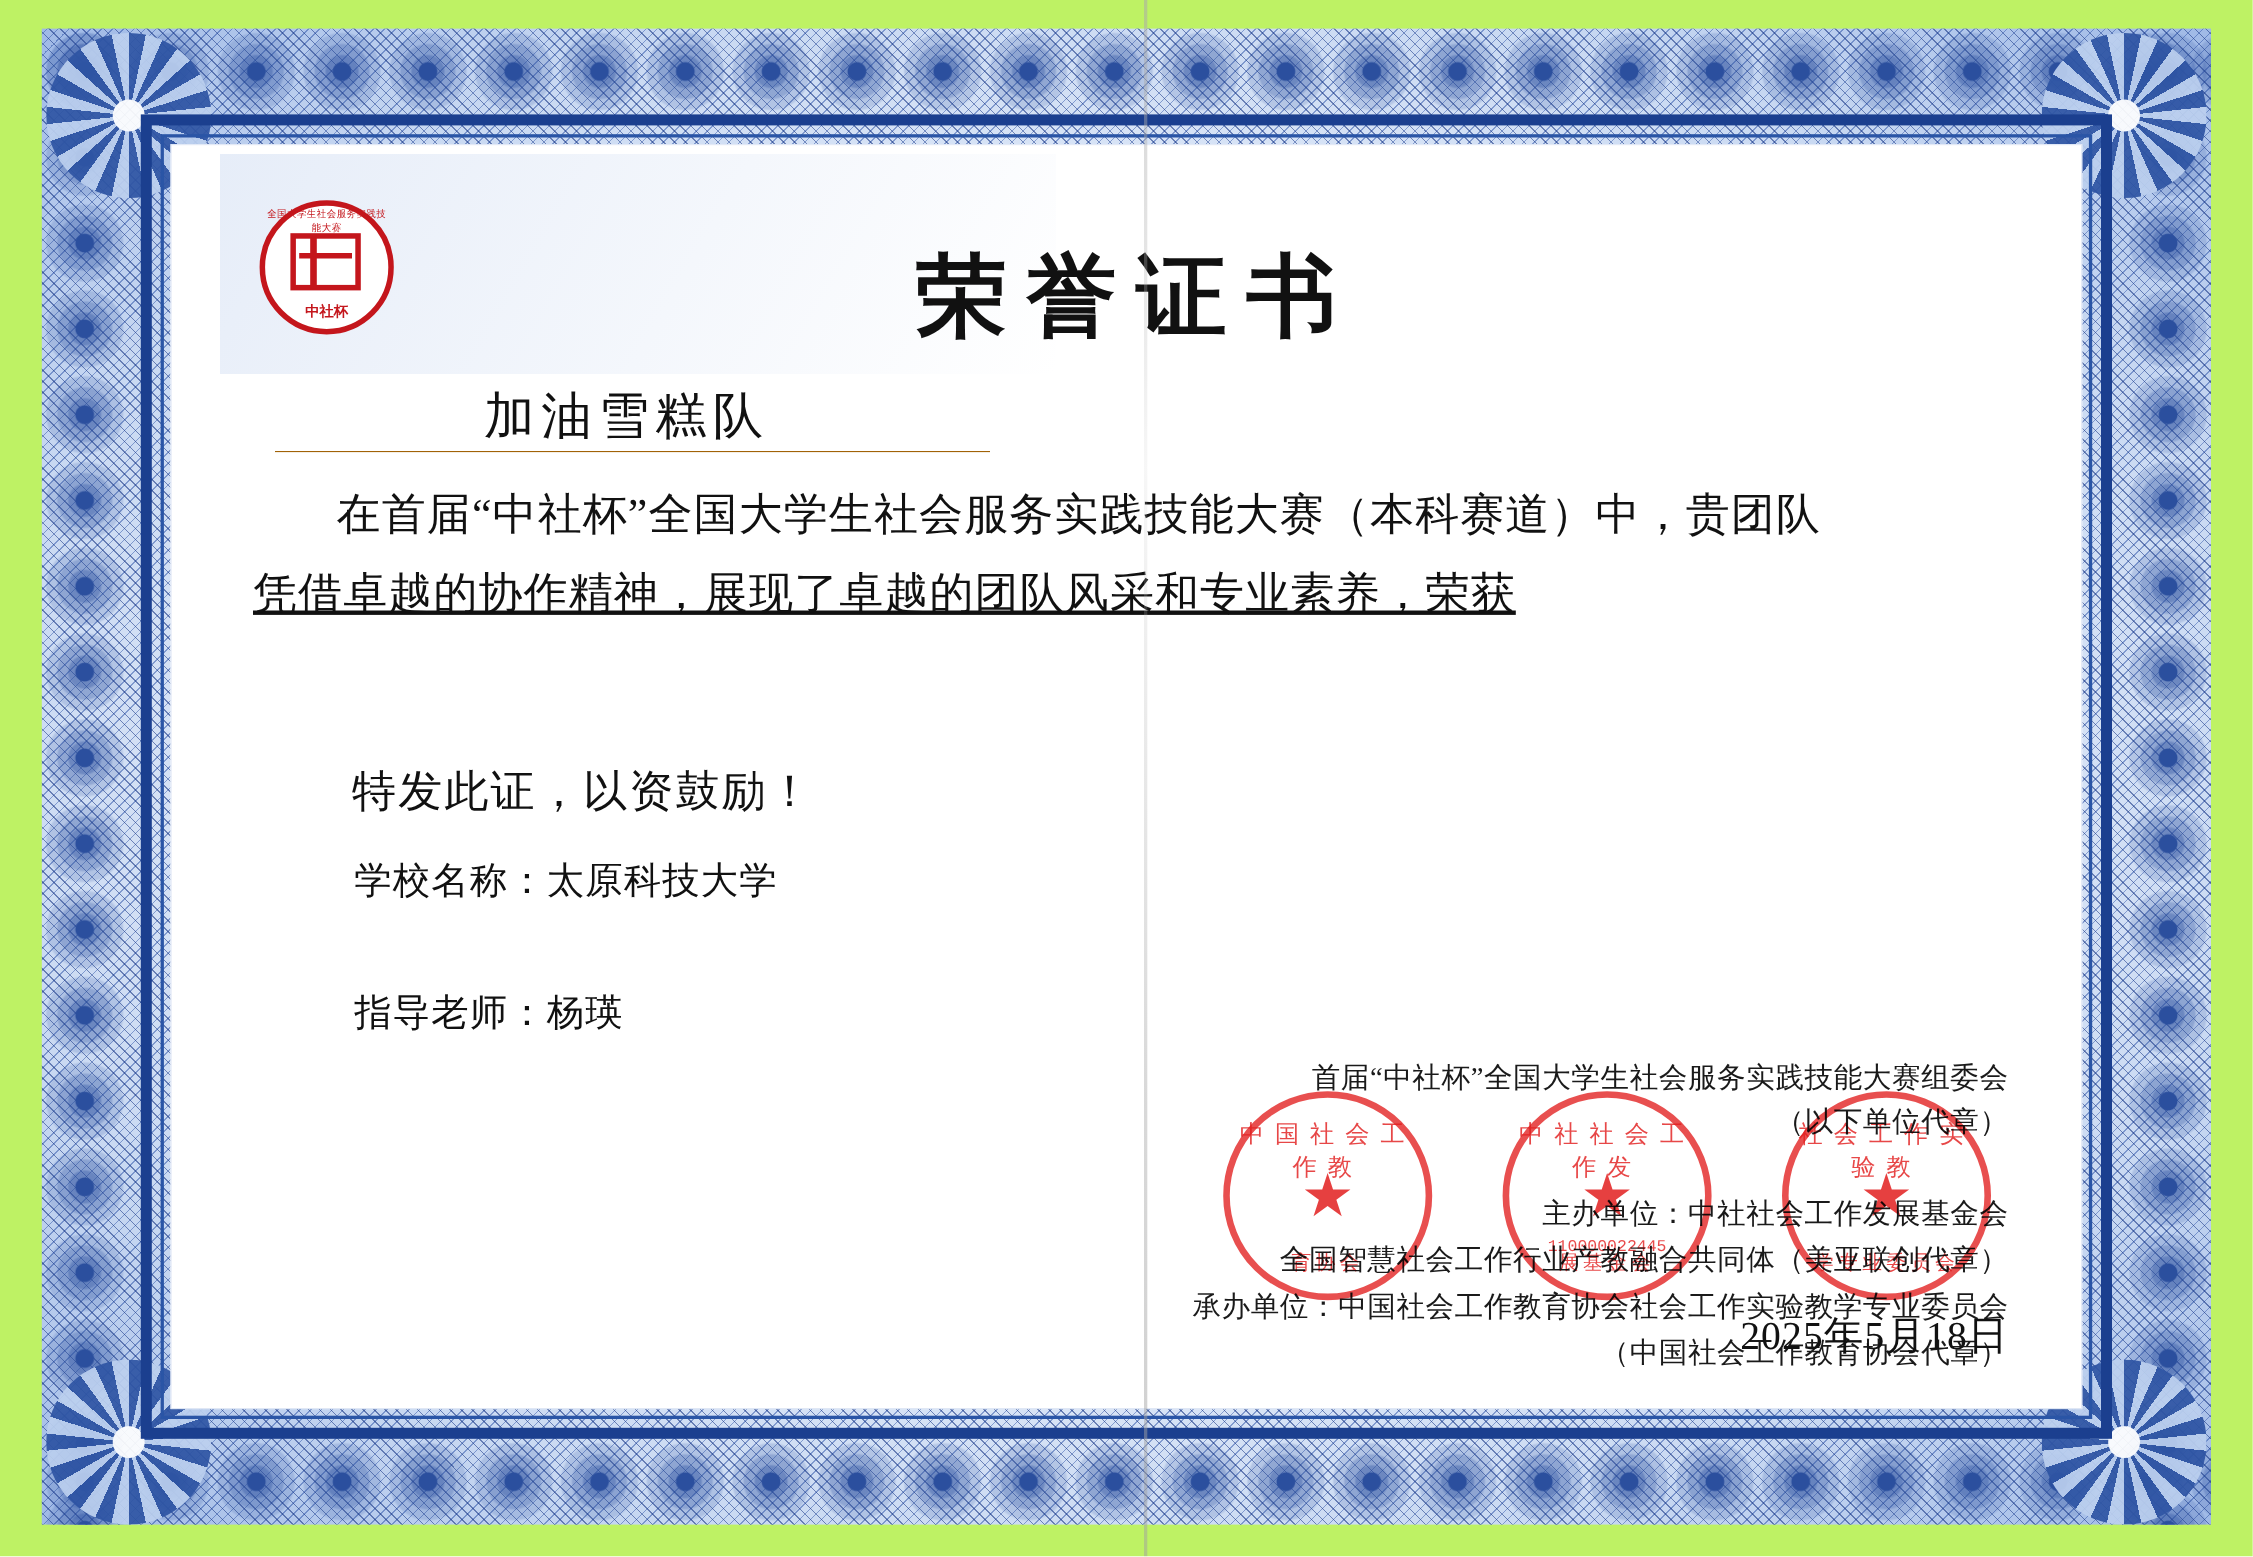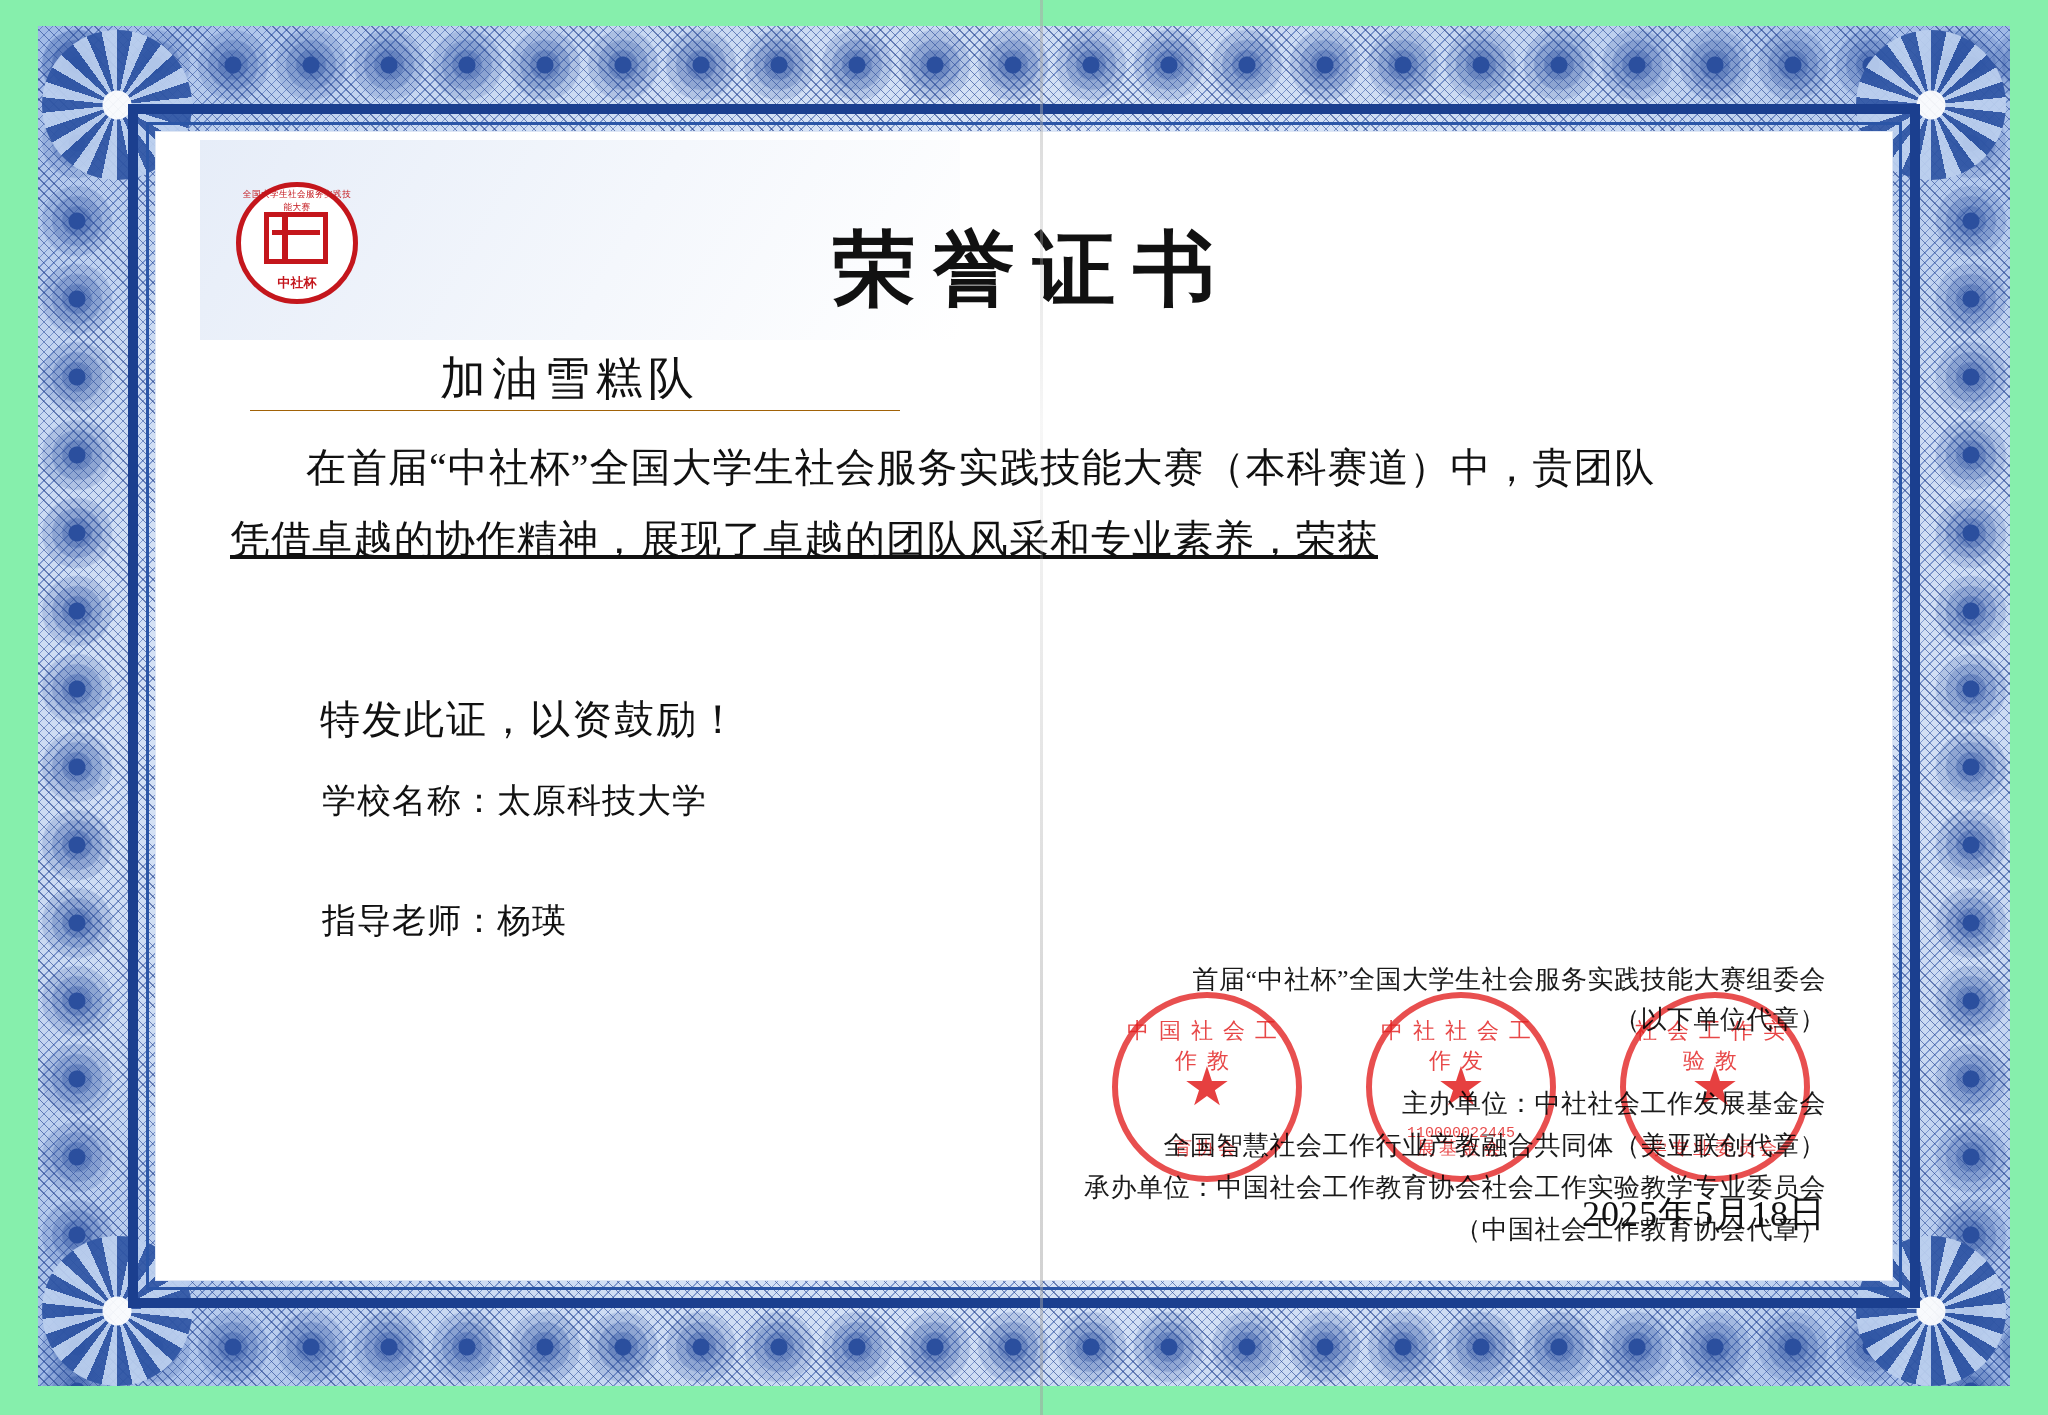--- a/index.html
+++ b/index.html
@@ -12,21 +12,21 @@
     height: 1415px;
     font-family: "Liberation Serif", serif;
     overflow: hidden;
   }
 
   
   .page {
     position: relative;
     width: 2048px;
     height: 1415px;
-    background: #86efac;
+    background: #bef264;
     overflow: hidden;
   }
 
   
   .border-art {
     position: absolute;
     left: 38px;
     top: 26px;
     width: 1972px;
     height: 1360px;

